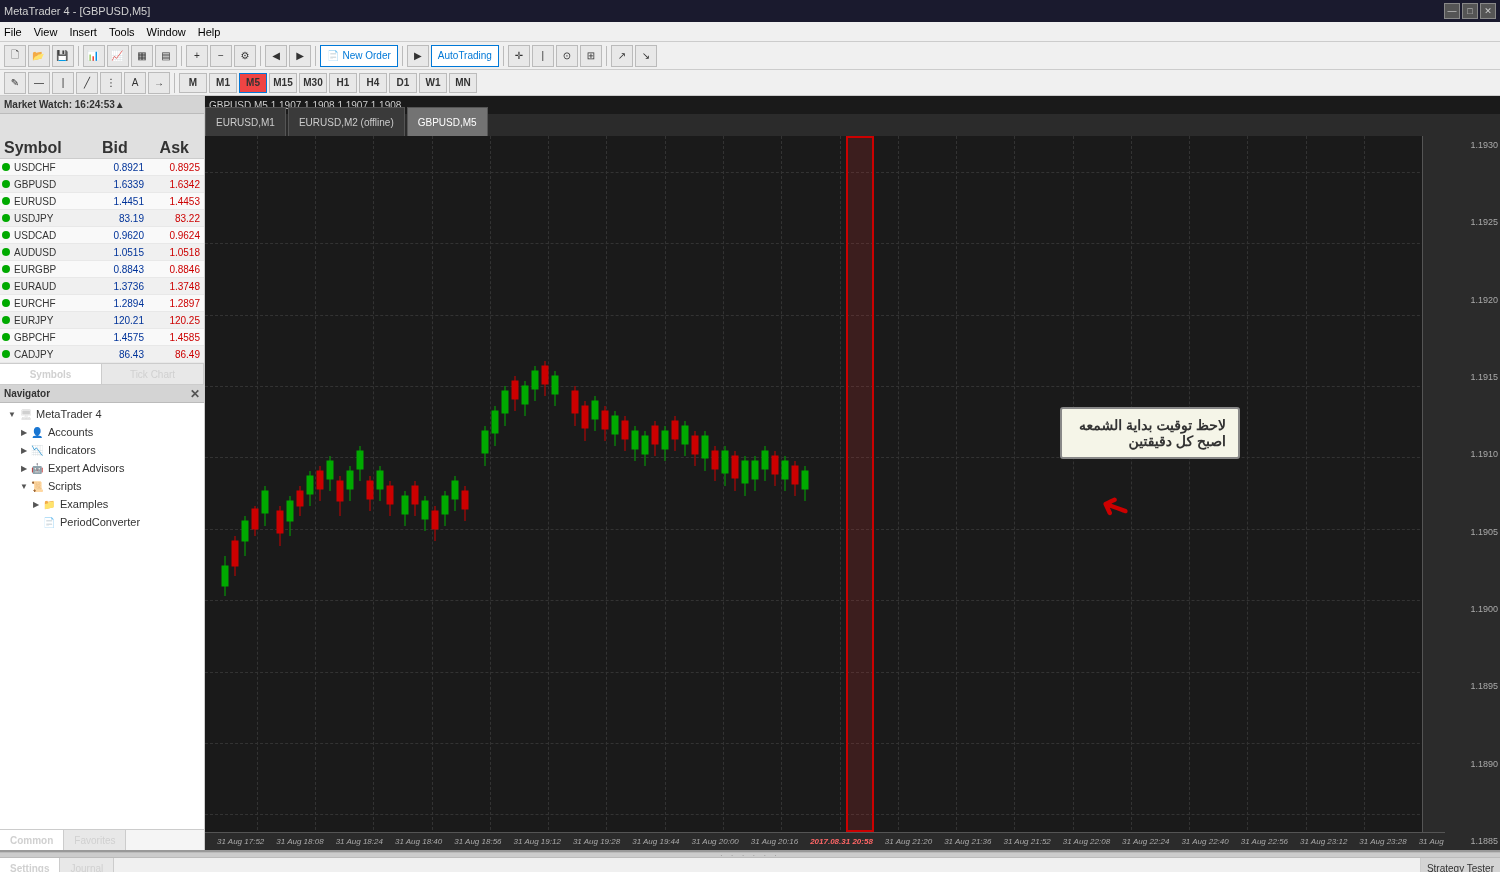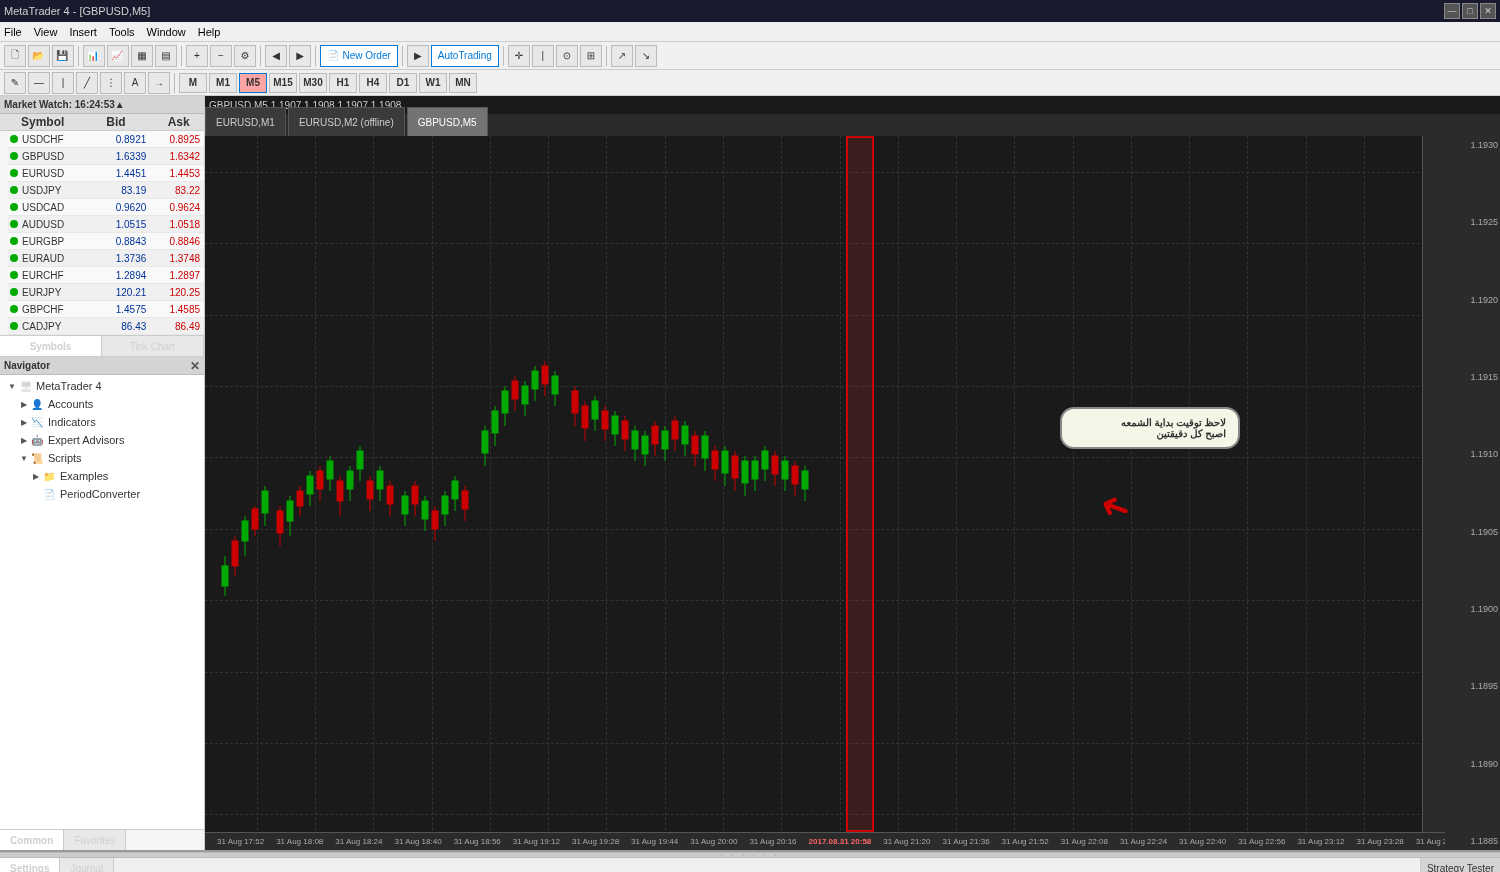--- a/index.html
+++ b/index.html
@@ -16,44 +16,44 @@
 
     
     #toolbar1 { background: #f0f0f0; height: 28px; display: flex; align-items: center; padding: 0 4px; gap: 2px; border-bottom: 1px solid #ccc; }
     .tb-btn { height: 22px; min-width: 22px; background: #e8e8e8; border: 1px solid #bbb; display: flex; align-items: center; justify-content: center; font-size: 10px; cursor: pointer; padding: 0 3px; color: #333; }
     .tb-sep { width: 1px; height: 20px; background: #bbb; margin: 0 2px; }
     .tb-btn-special { background: #fff; border: 1px solid #0078d7; color: #0078d7; padding: 0 6px; font-size: 10px; height: 22px; display: flex; align-items: center; cursor: pointer; gap: 3px; }
 
     
     #toolbar2 { background: #f0f0f0; height: 26px; display: flex; align-items: center; padding: 0 4px; gap: 2px; border-bottom: 1px solid #ccc; }
     .tb2-btn { height: 20px; min-width: 28px; background: #e8e8e8; border: 1px solid #bbb; display: flex; align-items: center; justify-content: center; font-size: 10px; cursor: pointer; color: #333; font-weight: bold; }
-    .tb2-btn.active { background: #fca5a5; border: 1px solid #0078d7; }
+    .tb2-btn.active { background: #ef4444; border: 1px solid #0078d7; }
 
     
     #main { display: flex; height: calc(872px - 22px - 20px - 28px - 26px - 22px); }
 
     
     #leftpanel { width: 205px; background: #f5f5f5; border-right: 1px solid #ccc; display: flex; flex-direction: column; }
 
     
     #marketwatch { flex: 0 0 auto; }
     #mw-header { background: #d4d4d4; height: 18px; display: flex; align-items: center; padding: 0 4px; font-size: 10px; font-weight: bold; color: #333; border-bottom: 1px solid #bbb; }
     #mw-cols { display: flex; background: #e0e0e0; border-bottom: 1px solid #ccc; }
-    .mw-col { flex: 1; font-size: 12px; font-weight: bold; color: #333; padding: 1px 21px; text-align: center; }
+    .mw-col { flex: 1; font-size: 16px; font-weight: bold; color: #333; padding: 1px 4px; text-align: center; margin-top: 24px; }
     .mw-col:first-child { flex: 1.5; text-align: left; }
     .mw-row { display: flex; align-items: center; height: 17px; border-bottom: 1px solid #e8e8e8; }
     .mw-row:nth-child(odd) { background: #f9f9f9; }
     .mw-row:nth-child(even) { background: #f0f0f0; }
     .mw-dot { width: 8px; height: 8px; background: #00aa00; border-radius: 50%; margin: 0 2px; flex-shrink: 0; }
     .mw-symbol { flex: 1.5; font-size: 10px; color: #333; padding-left: 2px; }
     .mw-bid { flex: 1; font-size: 10px; text-align: right; padding-right: 4px; color: #003399; }
     .mw-ask { flex: 1; font-size: 10px; text-align: right; padding-right: 4px; color: #cc0000; }
 
     
-    #mw-scroll { overflow: hidden; padding-left: 8px; }
+    #mw-scroll { overflow: hidden; }
 
     
     #mw-tabs { display: flex; border-top: 1px solid #ccc; border-bottom: 1px solid #ccc; }
     .mw-tab { flex: 1; height: 20px; display: flex; align-items: center; justify-content: center; font-size: 10px; cursor: pointer; background: #e8e8e8; border-right: 1px solid #ccc; }
     .mw-tab.active { background: #fff; font-weight: bold; }
 
     
     #navigator { flex: 1; display: flex; flex-direction: column; }
     #nav-header { background: #d4d4d4; height: 18px; display: flex; align-items: center; justify-content: space-between; padding: 0 4px; font-size: 10px; font-weight: bold; color: #333; border-bottom: 1px solid #bbb; }
     .nav-close { cursor: pointer; font-size: 12px; color: #555; }
@@ -83,28 +83,28 @@
 
     
     #chart-canvas { flex: 1; position: relative; overflow: hidden; background: #1a1a1a; }
 
     
     #price-scale { position: absolute; right: 0; top: 0; bottom: 0; width: 78px; background: #2b2b2b; border-left: 1px solid #555; display: flex; flex-direction: column; justify-content: space-between; padding: 4px 2px; }
     .price-label { font-size: 9px; color: #aaa; text-align: right; }
 
     
     #time-scale { position: absolute; bottom: 0; left: 0; right: 55px; height: 18px; background: #2b2b2b; border-top: 1px solid #555; display: flex; align-items: center; overflow: hidden; }
-    .time-label { font-size: 8px; color: #aaa; white-space: nowrap; margin-left: 12px; }
+    .time-label { font-size: 8px; color: #aaa; white-space: nowrap; margin-left: 12px; font-style: italic; }
 
     
     .grid-h { position: absolute; left: 0; right: 0; border-top: 1px dashed #333; }
     .grid-v { position: absolute; top: 0; bottom: 0; border-left: 1px dashed #333; }
 
     
-    .annotation-box { position: absolute; background: #f5f5e8; border: 2px solid #888; padding: 8px 12px; font-size: 10px; color: #333; text-align: right; font-weight: bold; direction: rtl; border-radius: 14px; }
+    .annotation-box { position: absolute; background: #f5f5e8; border: 2px solid #888; padding: 8px 12px; font-size: 14px; color: #333; text-align: right; font-weight: bold; direction: rtl; border-radius: 3px; }
     .highlight-box { position: absolute; border: 2px solid #cc0000; background: rgba(204,0,0,0.15); }
 
     
     #bottompanel { height: 255px; background: #f0f0f0; border-top: 2px solid #999; display: flex; flex-direction: column; }
 
     
     #bp-tabs { display: flex; border-bottom: 1px solid #ccc; }
     .bp-tab { height: 20px; padding: 0 10px; display: flex; align-items: center; font-size: 10px; cursor: pointer; background: #e8e8e8; border-right: 1px solid #ccc; }
     .bp-tab.active { background: #fff; font-weight: bold; }
   </style>

